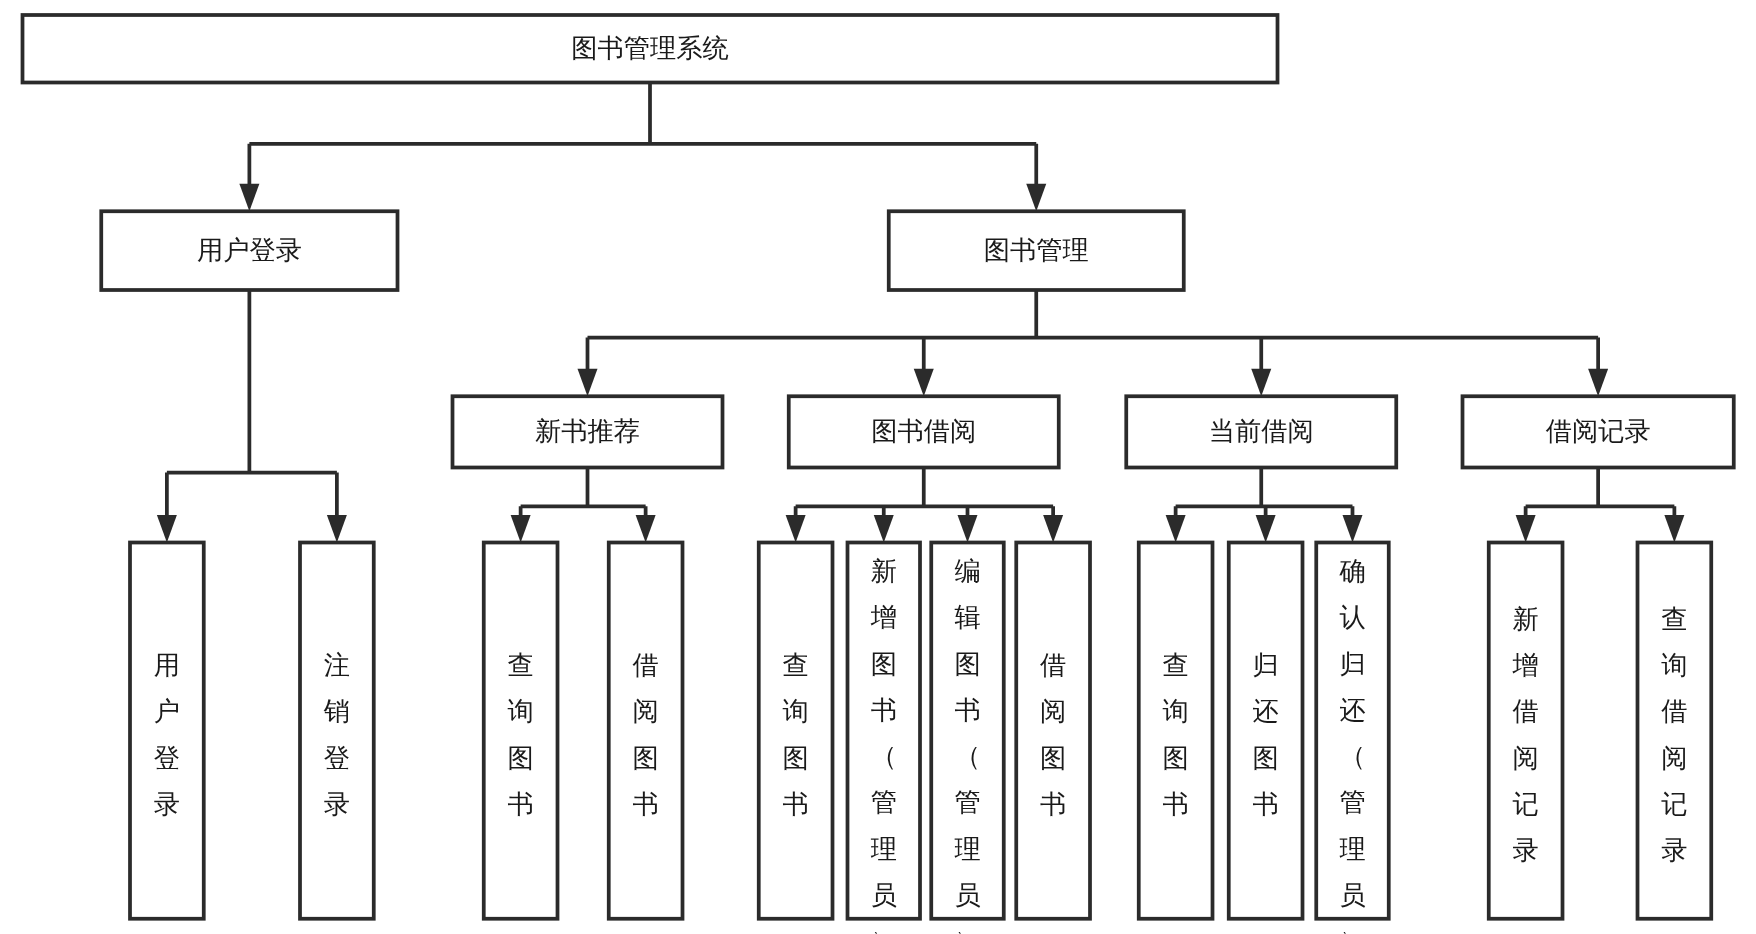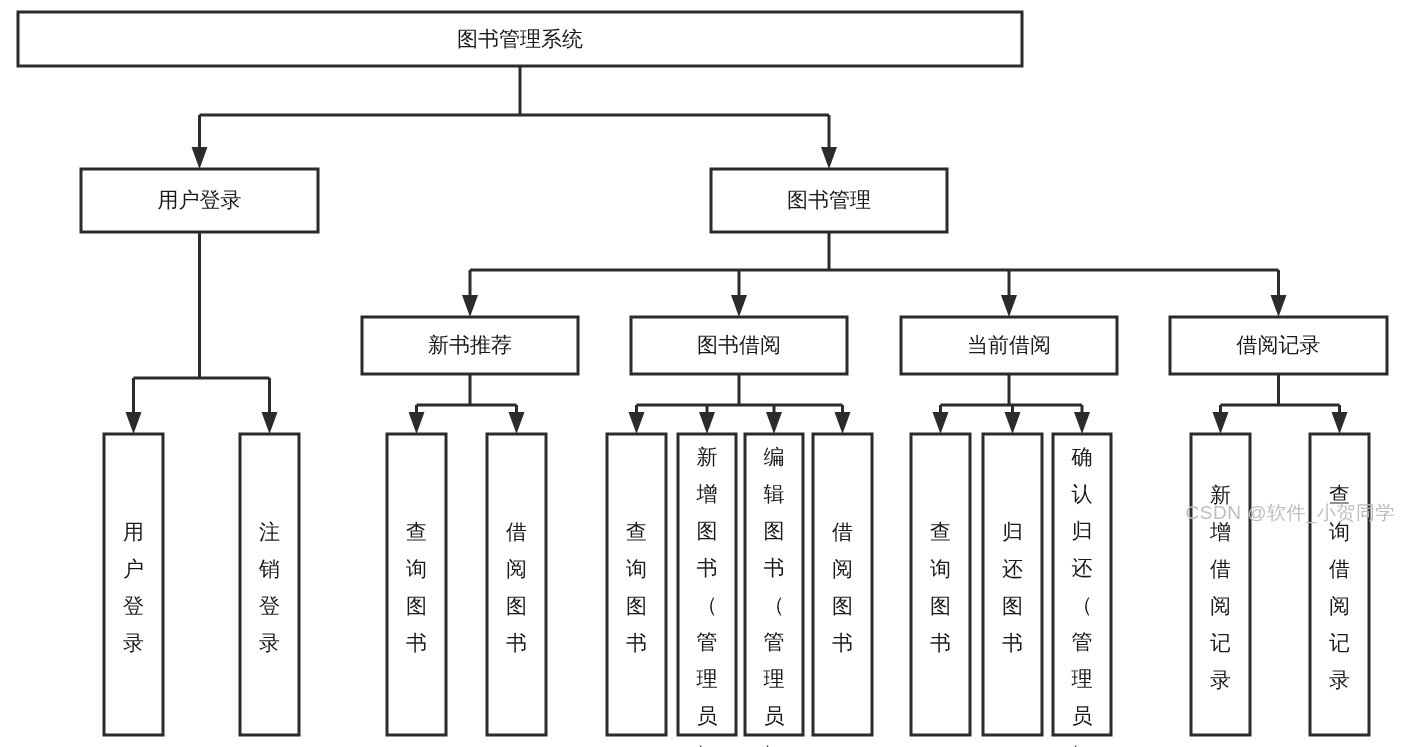--- a/index.html
+++ b/index.html
@@ -203,14 +203,13 @@
         <g>
           <rect class="node-rect" x="1191" y="434" width="59" height="301"></rect>
           <text class="node-label-vert" x="1220.5" y="502.36"><tspan x="1220.5">新</tspan><tspan x="1220.5" dy="37">增</tspan><tspan x="1220.5" dy="37">借</tspan><tspan x="1220.5" dy="37">阅</tspan><tspan x="1220.5" dy="37">记</tspan><tspan x="1220.5" dy="37">录</tspan></text>
         </g>
         <g>
           <rect class="node-rect" x="1310" y="434" width="59" height="301"></rect>
           <text class="node-label-vert" x="1339.5" y="502.36"><tspan x="1339.5">查</tspan><tspan x="1339.5" dy="37">询</tspan><tspan x="1339.5" dy="37">借</tspan><tspan x="1339.5" dy="37">阅</tspan><tspan x="1339.5" dy="37">记</tspan><tspan x="1339.5" dy="37">录</tspan></text>
         </g>
       </g>
   </svg>
-  <div class="watermark">CSDN @软件_小贺同学</div>
 </div>
 
 </body></html>

